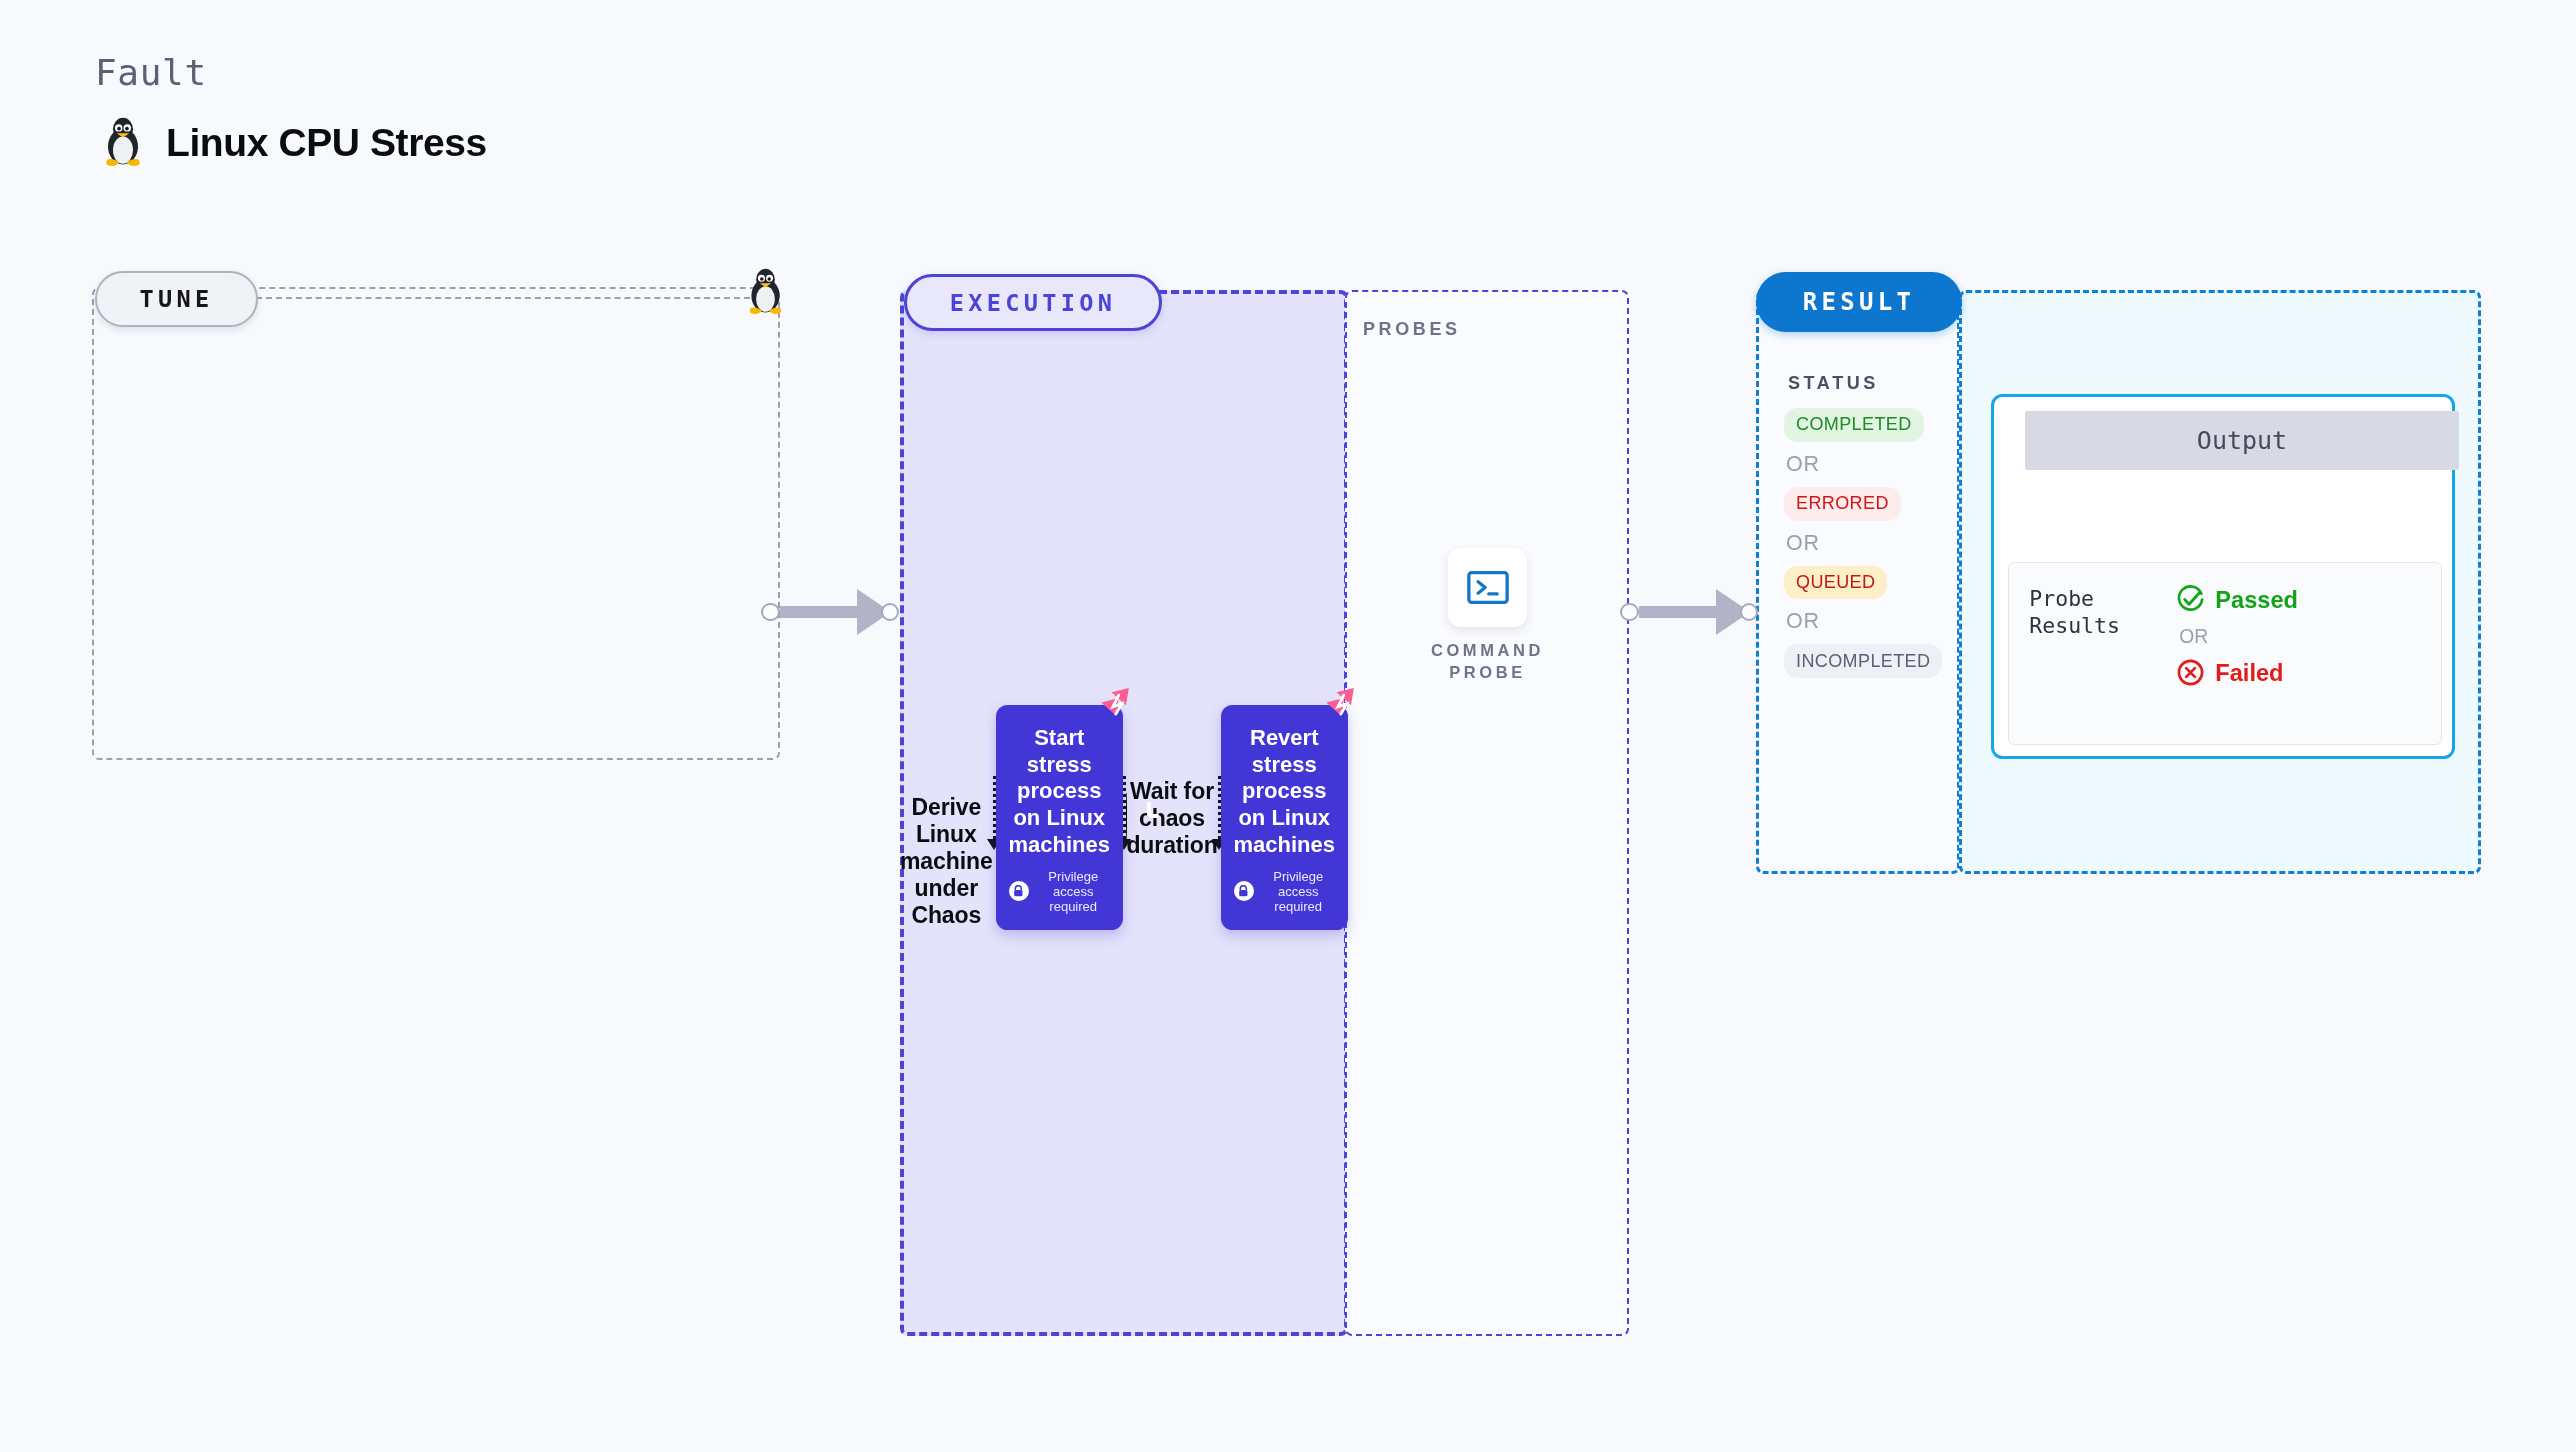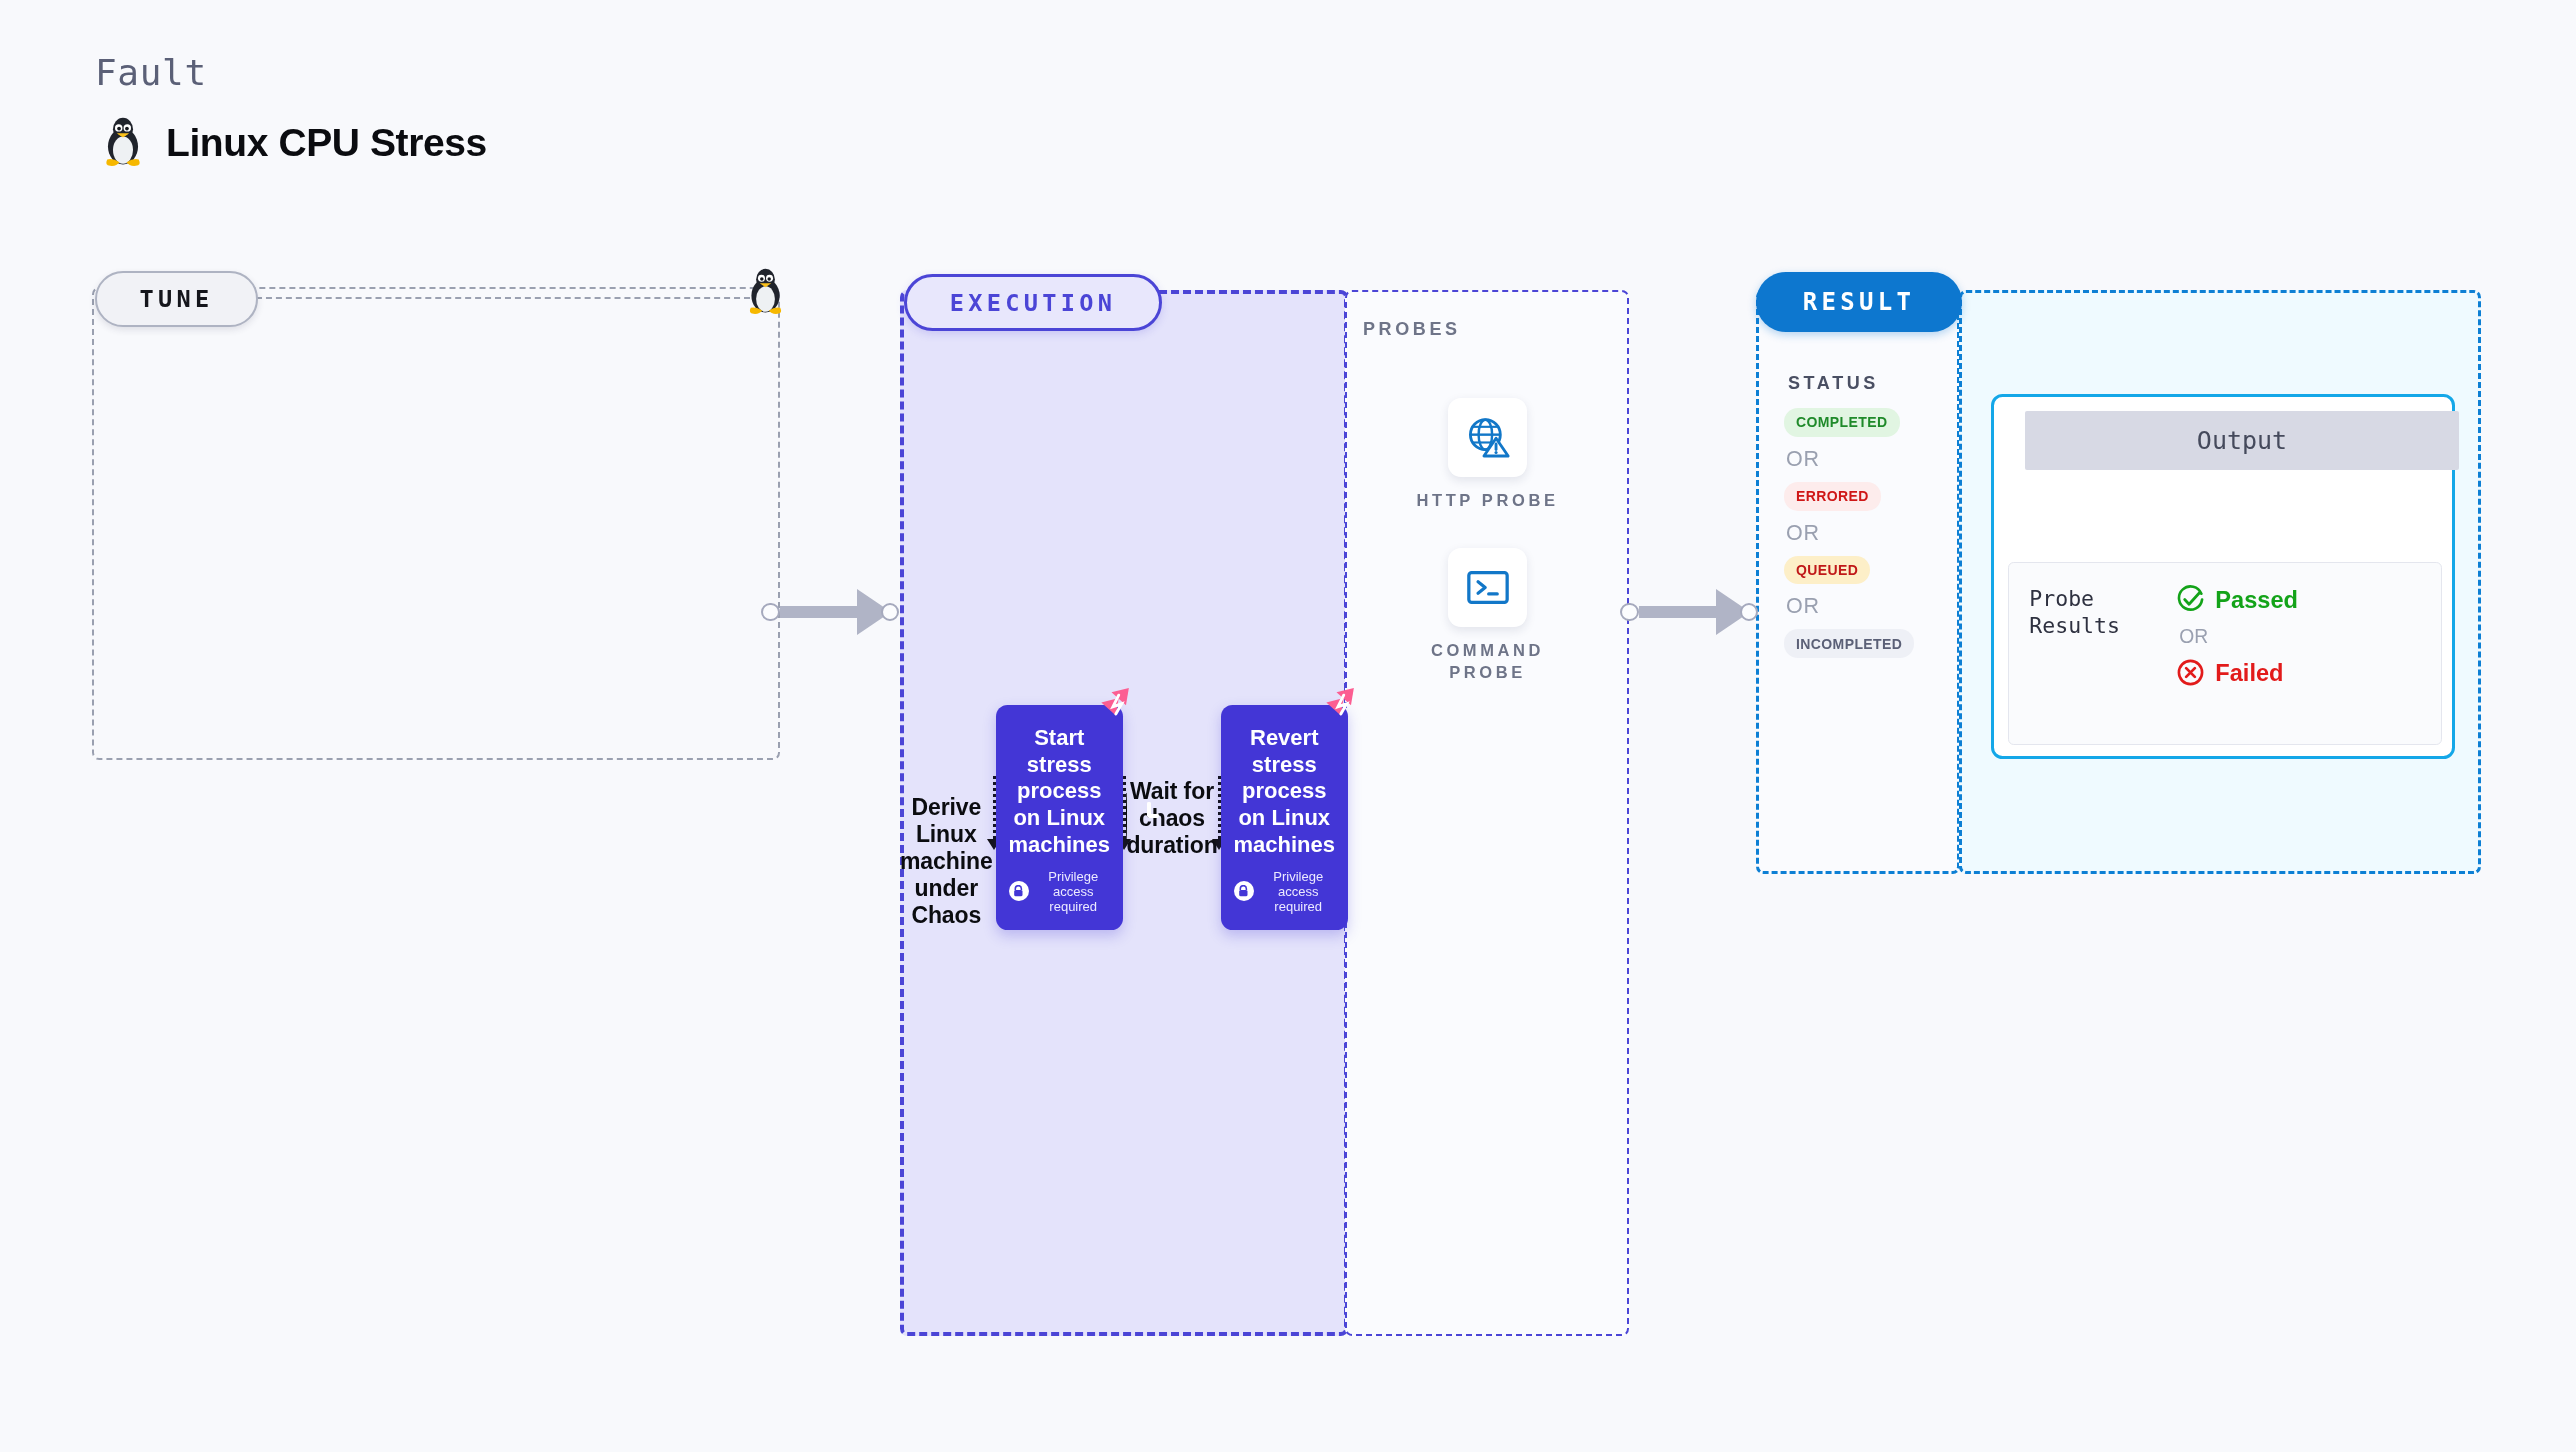--- a/index.html
+++ b/index.html
@@ -159,21 +159,21 @@
   
   .status-title {
     position: absolute; left: 1788px; top: 373px;
     font-size: 18px; font-weight: 700; color: #4a4f63; letter-spacing: 3.6px;
   }
   .status-list {
     position: absolute; left: 1784px; top: 408px; width: 165px;
     display: flex; flex-direction: column; align-items: flex-start;
   }
   .status-badge {
-    border-radius: 14px; padding: 6.4px 12px; font-size: 14px; font-weight: 700;
+    border-radius: 14px; padding: 6.4px 12px; font-size: 18px; font-weight: 400;
     letter-spacing: 0.4px;
   }
   .status-or {
     font-size: 21.5px; color: #9aa0b0; margin: 10px 0 10px 2.1px; letter-spacing: 0.7px;
   }
 
   
   .output-card {
     position: absolute; left: 1991px; top: 394px; width: 464px; height: 365px;
     background: #fff; border: 3.6px solid #14a7e8; border-radius: 11.5px;
@@ -336,35 +336,20 @@
             <rect x="1.6" y="7" width="11.8" height="9" rx="2.2" fill="#4336d6"></rect>
           </svg>
         </span>
         <span class="ac-sub-txt">Privilege access required</span>
       </div>
     </div>
   </div>
 
   <div class="probes-title">PROBES</div>
 
-  <div class="probe-item" style="top:398px;">
-    <div class="probe-tile">
-      <svg width="47" height="47" viewBox="0 0 66 66" xmlns="http://www.w3.org/2000/svg">
-        <circle cx="30" cy="29" r="21" stroke="#1277c8" stroke-width="4" fill="none"></circle>
-        <ellipse cx="30" cy="29" rx="9.5" ry="21" stroke="#1277c8" stroke-width="3.4" fill="none"></ellipse>
-        <line x1="9" y1="29" x2="51" y2="29" stroke="#1277c8" stroke-width="3.4"></line>
-        <line x1="12" y1="18" x2="48" y2="18" stroke="#1277c8" stroke-width="3"></line>
-        <line x1="12" y1="40" x2="48" y2="40" stroke="#1277c8" stroke-width="3"></line>
-        <path d="M45 34 L62 59 H28 Z" fill="#ffffff" stroke="#1277c8" stroke-width="4" stroke-linejoin="round"></path>
-        <line x1="45" y1="42" x2="45" y2="50" stroke="#1277c8" stroke-width="4" stroke-linecap="round"></line>
-        <circle cx="45" cy="54" r="2.2" fill="#1277c8"></circle>
-      </svg>
-    </div>
-    <div class="probe-label">HTTP PROBE</div>
-  </div>
 
   <div class="probe-item" style="top:548px;">
     <div class="probe-tile">
       <svg width="44" height="37" viewBox="0 0 62 52" xmlns="http://www.w3.org/2000/svg">
         <rect x="4" y="5" width="54" height="42" rx="4" stroke="#1277c8" stroke-width="4.6" fill="none"></rect>
         <path d="M17 18 L27 26 L17 34" stroke="#1277c8" stroke-width="4.6" fill="none" stroke-linecap="round" stroke-linejoin="round"></path>
         <line x1="32" y1="35" x2="44" y2="35" stroke="#1277c8" stroke-width="4.6" stroke-linecap="round"></line>
       </svg>
     </div>
     <div class="probe-label">COMMAND PROBE</div>

